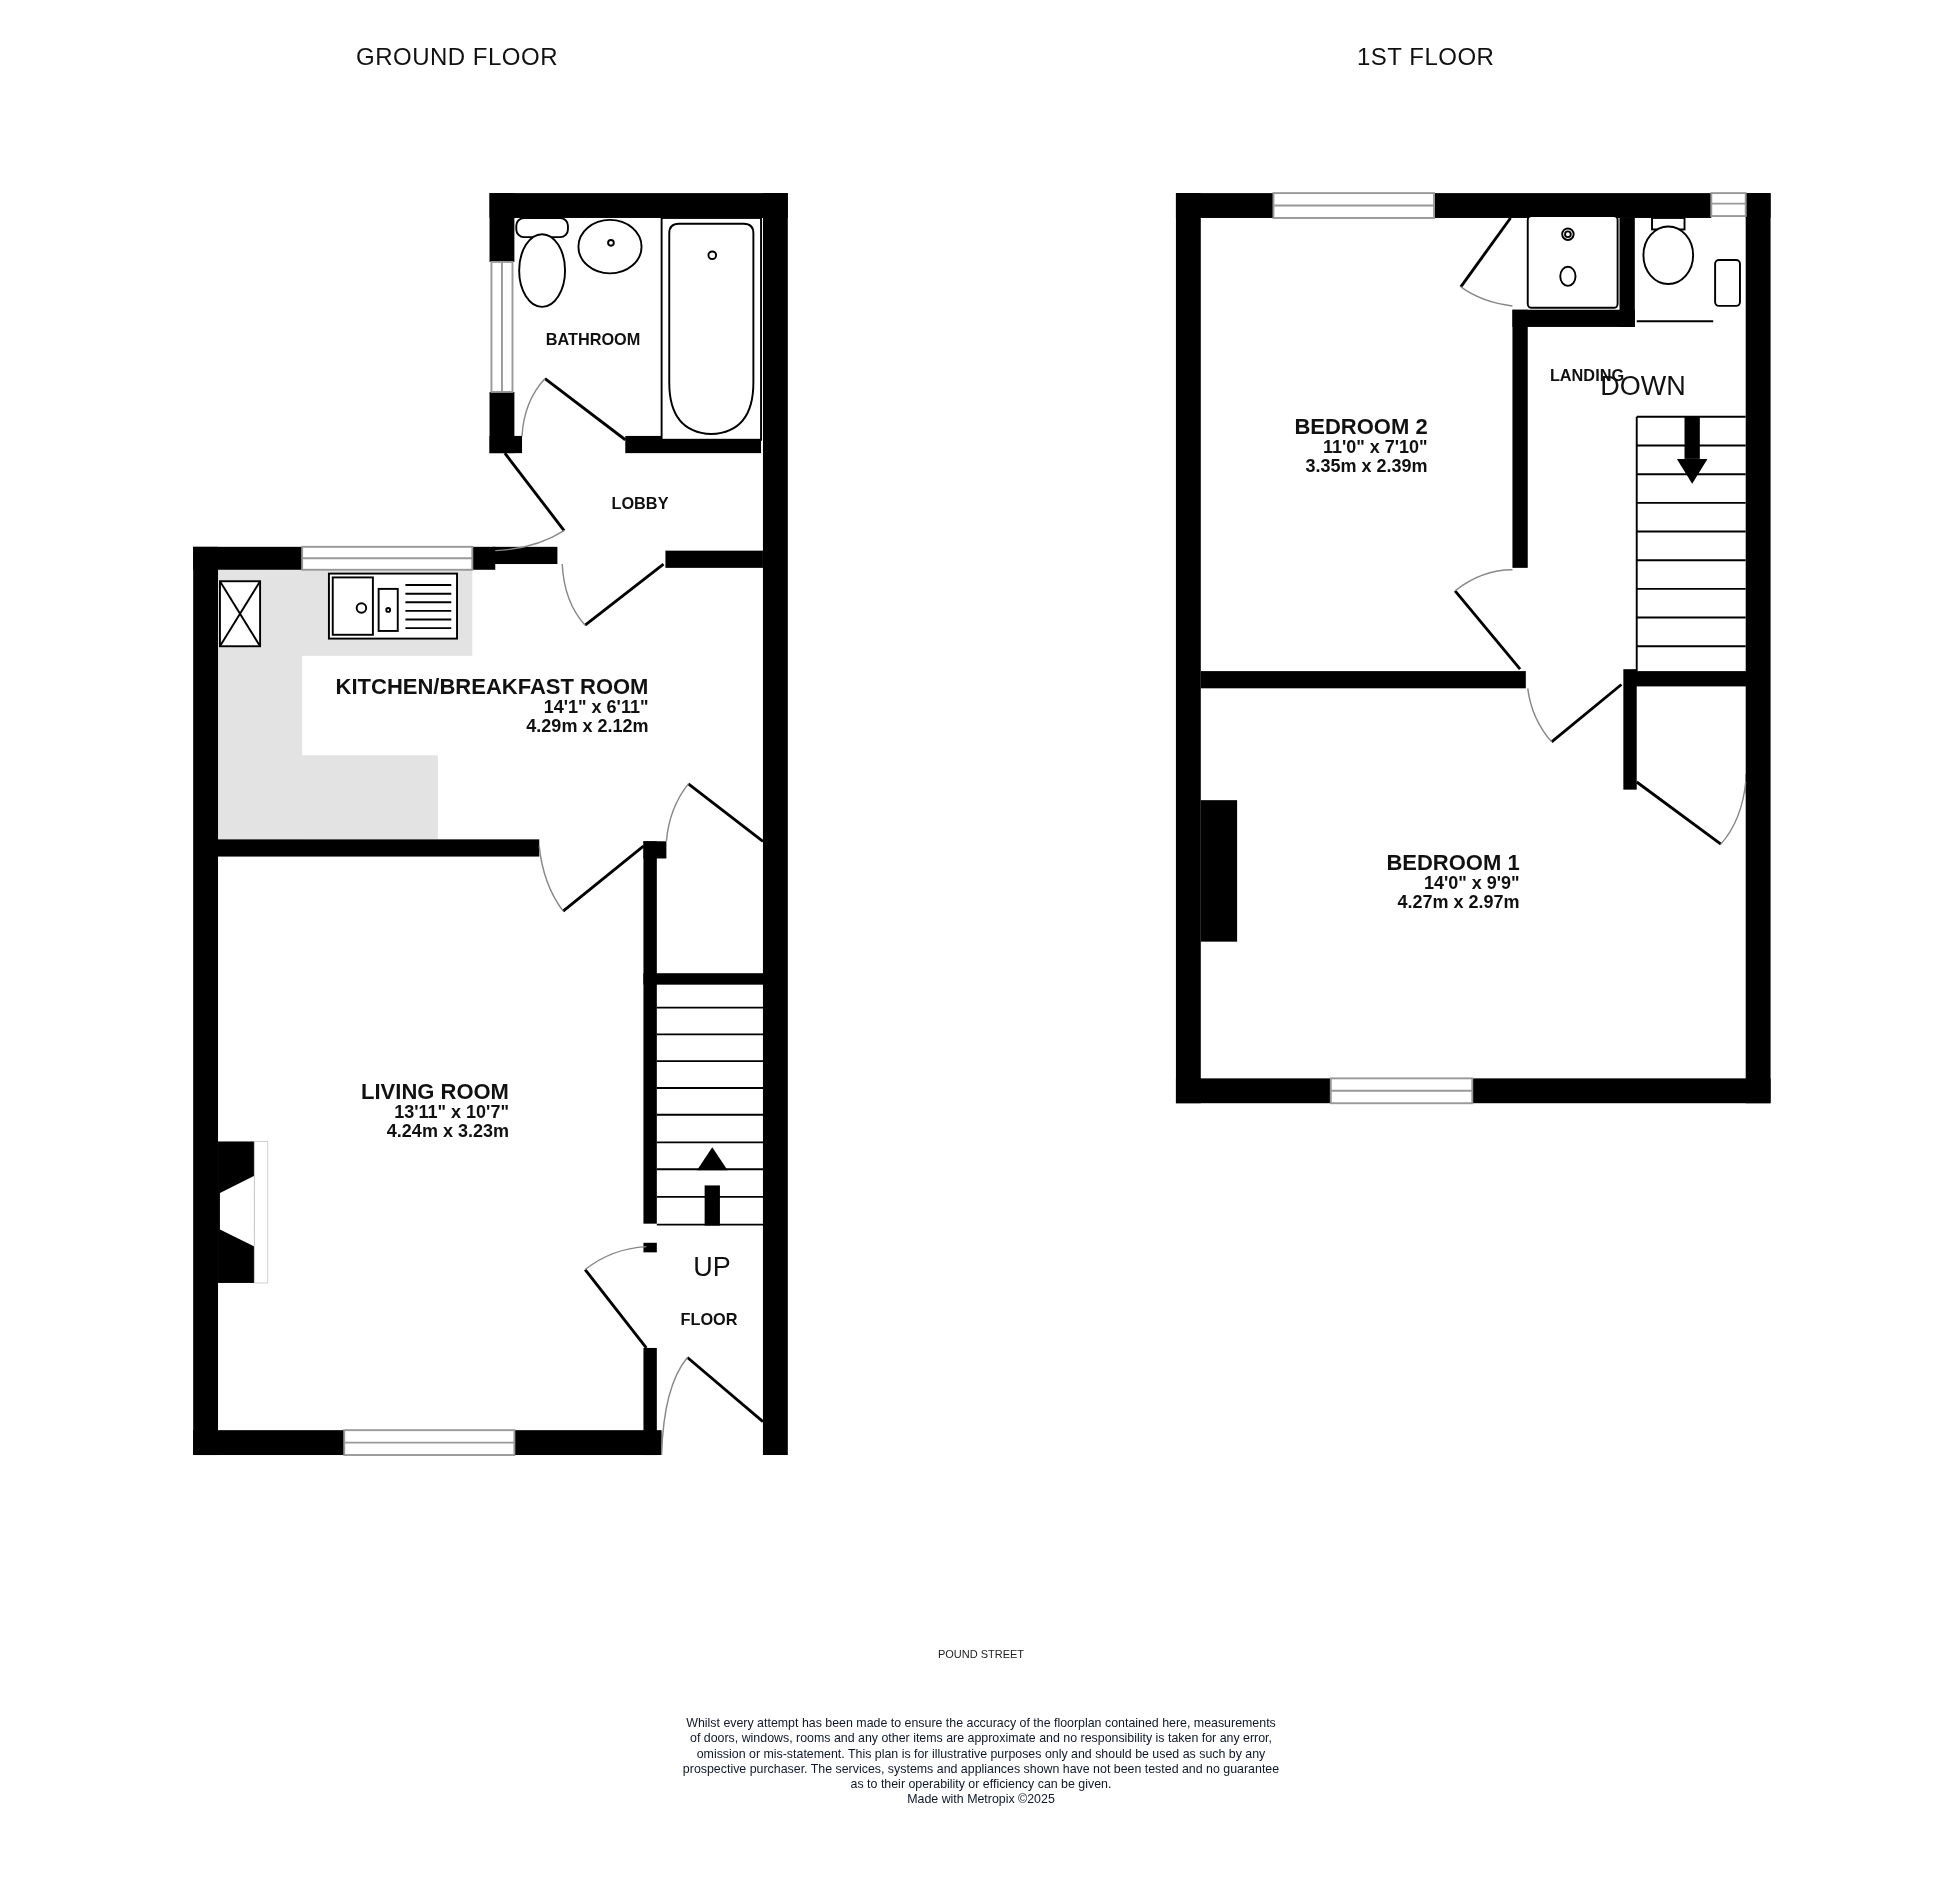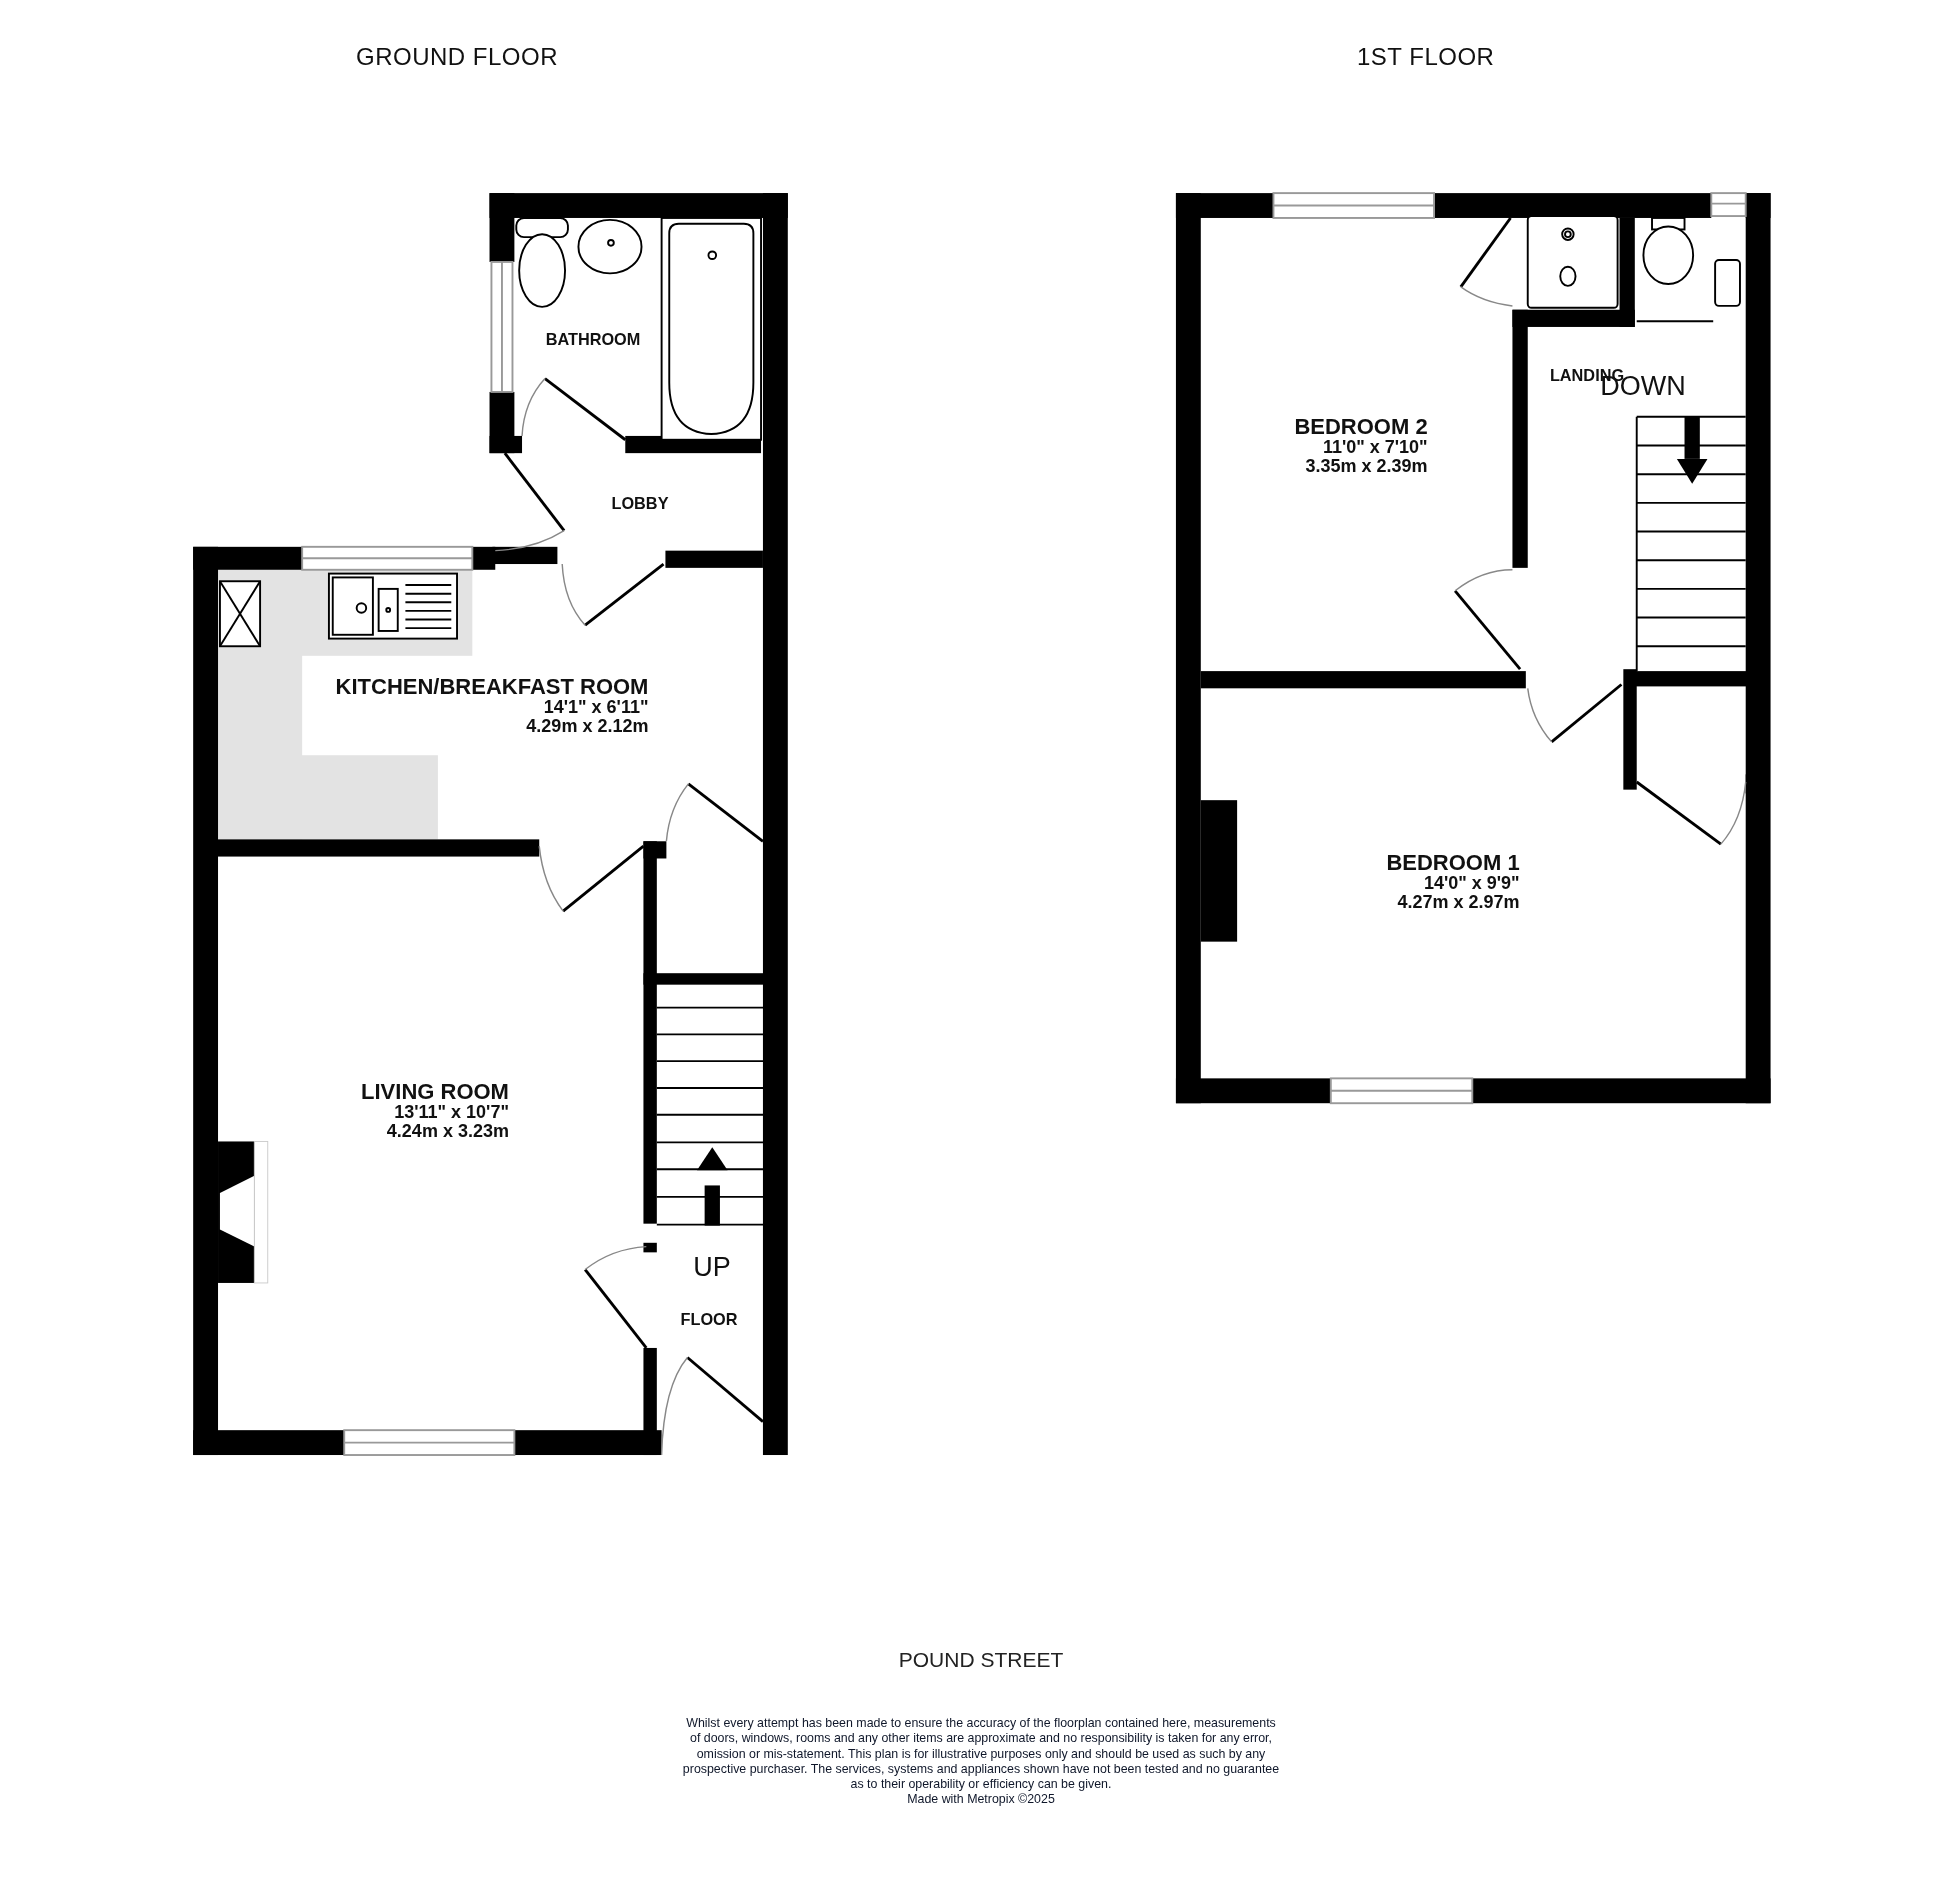--- a/index.html
+++ b/index.html
@@ -4,21 +4,21 @@
 <style>
   html, body { margin: 0; padding: 0; background: #ffffff; }
   body { width: 1958px; height: 1890px; position: relative; overflow: hidden; font-family: "Liberation Sans", sans-serif; color: #111111; }
   .floor-title { position: absolute; top: 43px; font-size: 24px; letter-spacing: 0.5px; color: #111; font-family: "Liberation Sans", sans-serif; }
   #plan { position: absolute; left: 0; top: 0; }
   .room-label { position: absolute; text-align: right; font-family: "Liberation Sans", sans-serif; font-weight: bold; color: #111; line-height: 1.05; transform: translateX(-50%); white-space: nowrap; }
   .room-label .name { font-size: 22px; display: block; }
   .room-label .dim { font-size: 18px; display: block; }
   .room-label.small .name { font-size: 16.3px; }
   .stair-label { position: absolute; font-family: "Liberation Sans", sans-serif; font-size: 27px; color: #111; transform: translateX(-50%); }
-  .street { position: absolute; left: 981px; top: 1648px; transform: translateX(-50%); font-size: 21px; color: #222; }
+  .street { position: absolute; left: 981px; top: 1648px; transform: translateX(-50%); font-size: 11px; color: #222; }
   .disclaimer { position: absolute; left: 981px; top: 1716px; transform: translateX(-50%); width: 726px; text-align: center; font-size: 12.4px; line-height: 15.3px; color: #0f172a; font-family: "Liberation Sans", sans-serif; }
 </style>
 </head>
 <body>
 
 <div class="floor-title" style="left:356px;">GROUND FLOOR</div>
 <div class="floor-title" style="left:1357px;">1ST FLOOR</div>
 
 <svg id="plan" width="1958" height="1890" viewBox="0 0 2048 1977">
 

